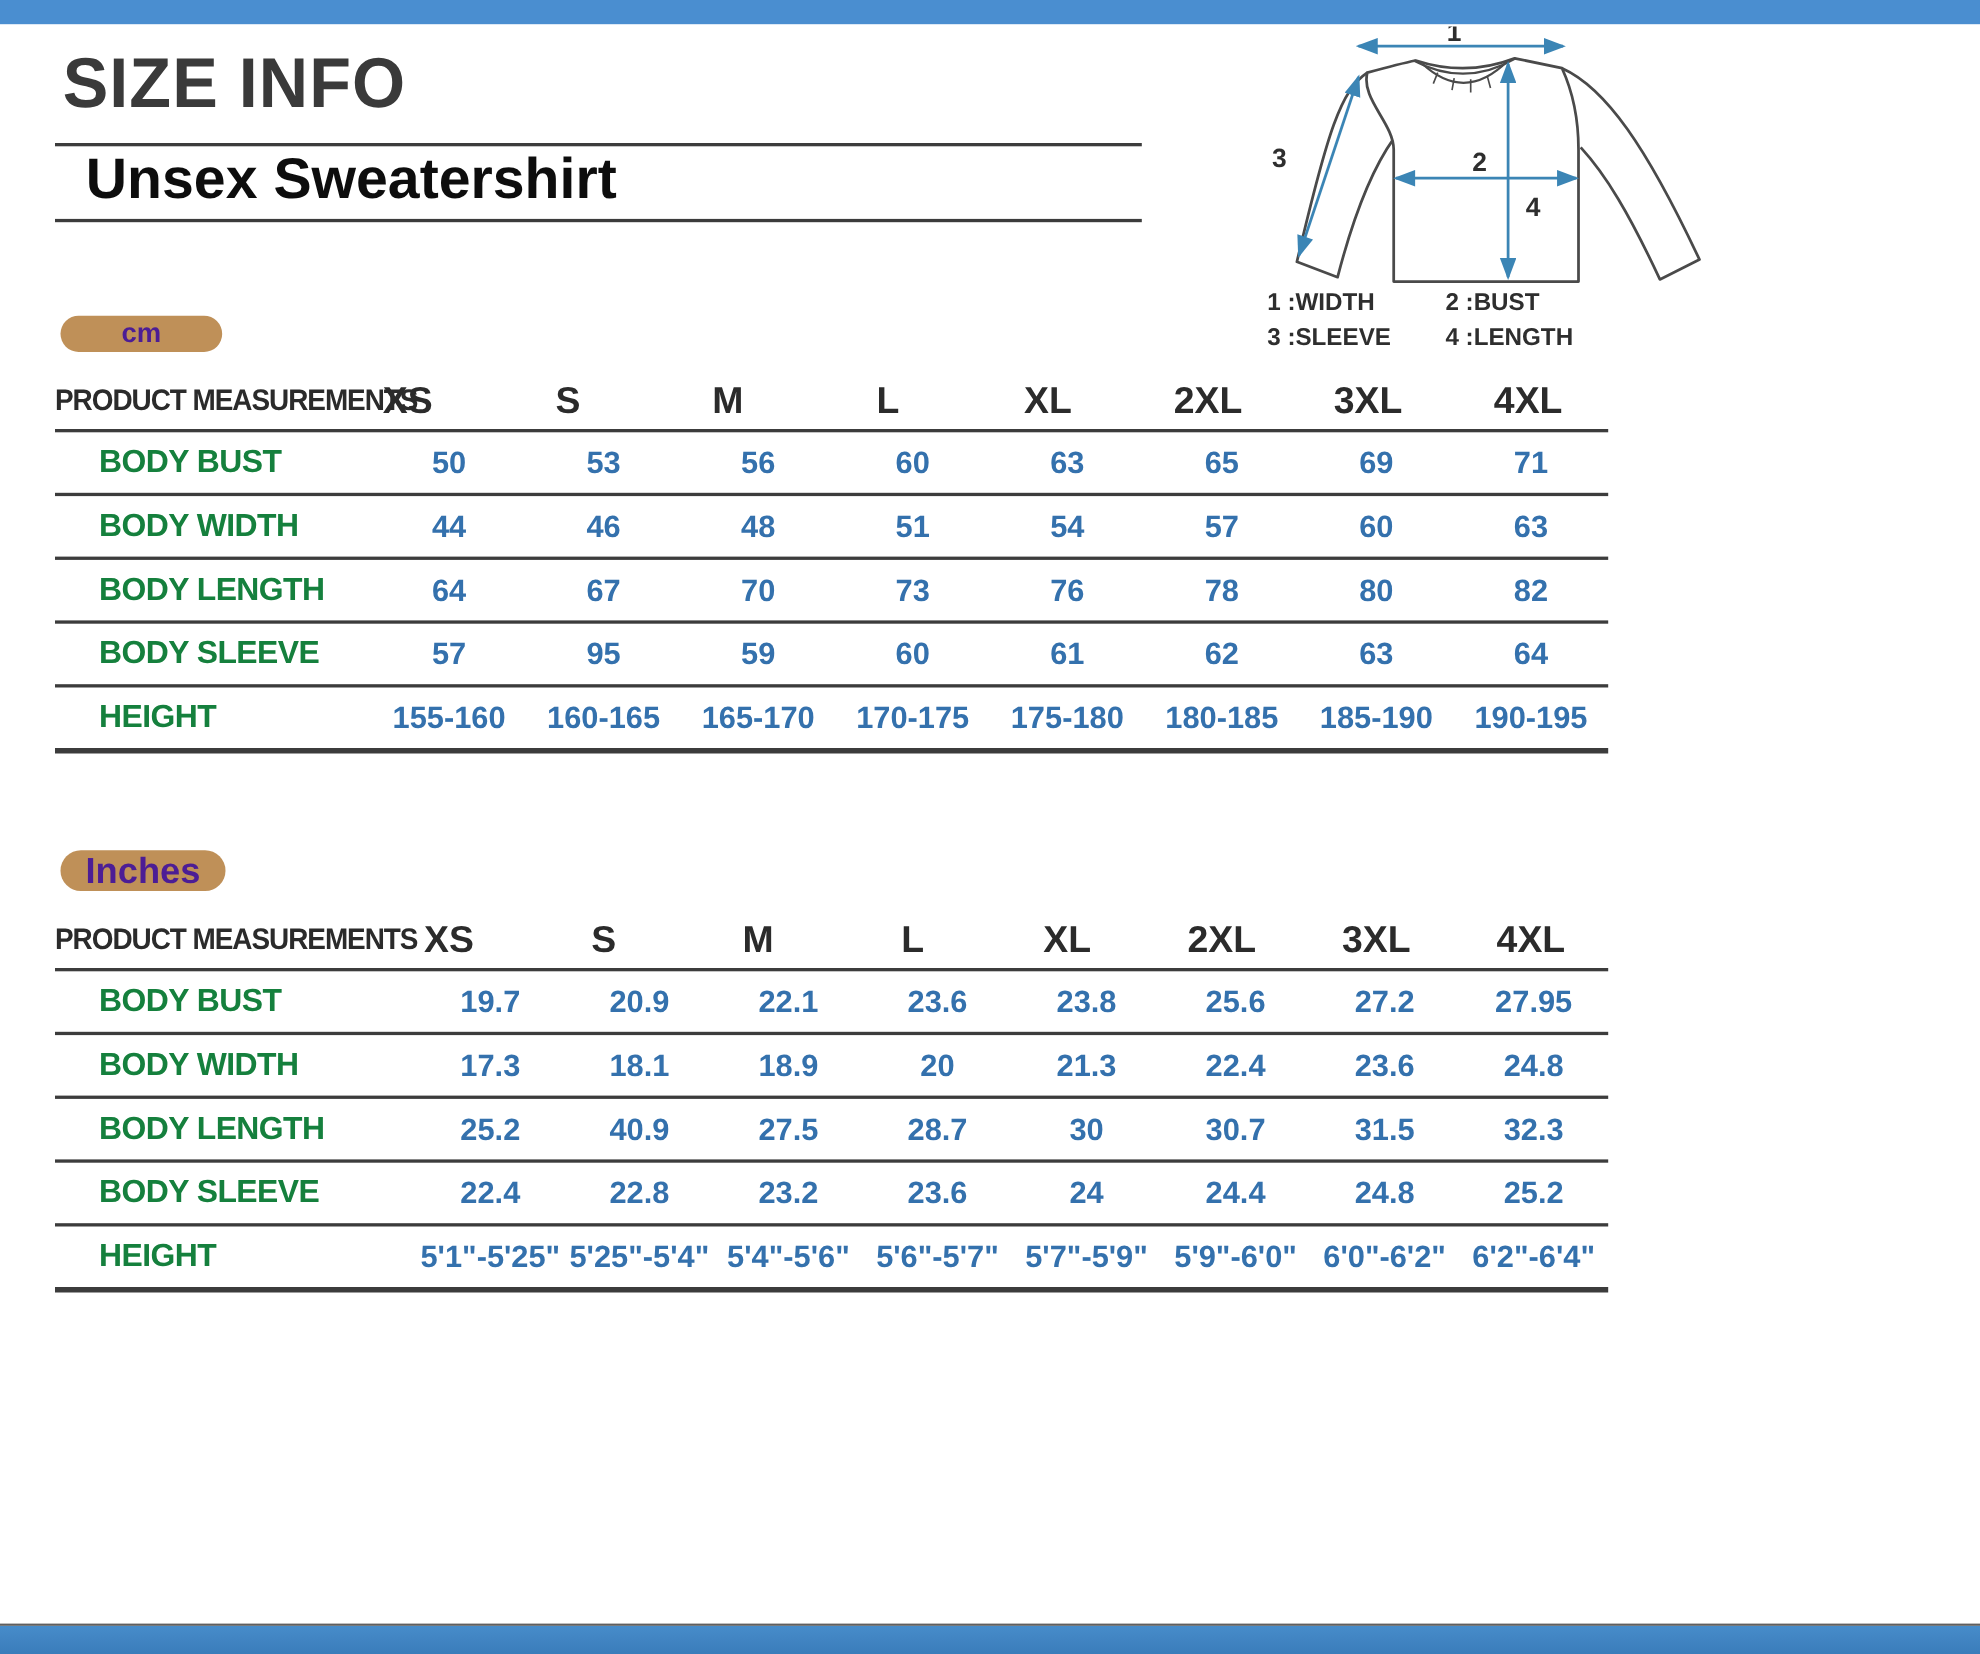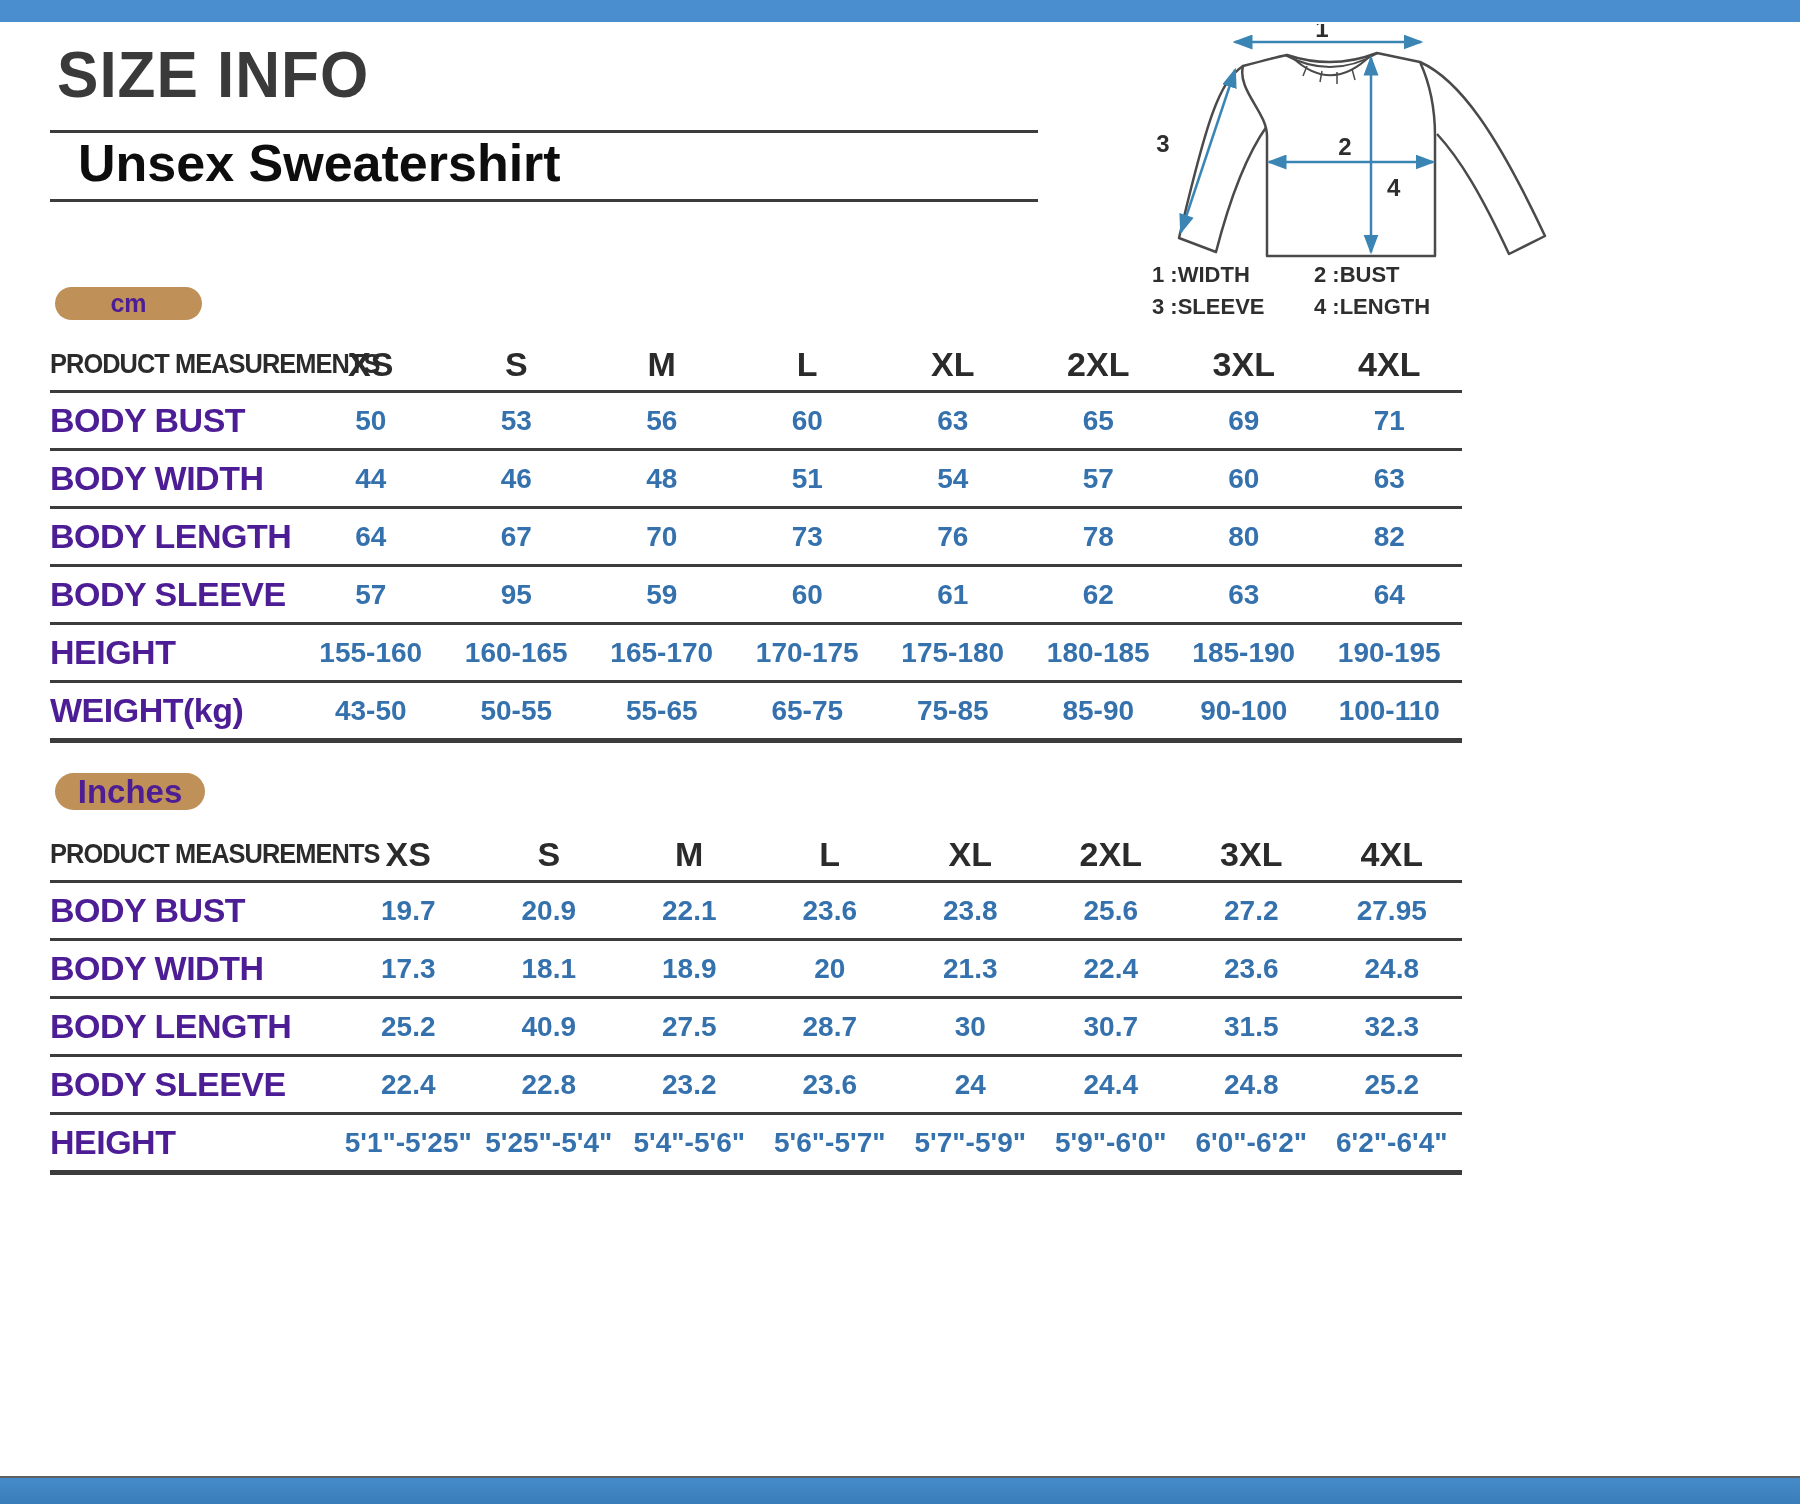--- a/index.html
+++ b/index.html
@@ -30,21 +30,21 @@
   .t-row{display:flex;align-items:center;height:55px;border-bottom:3px solid #3c3c3c;}
   .t-row:last-child{border-bottom:5px solid #3c3c3c;}
   .t-head{height:52px;border-bottom:3px solid #3c3c3c;}
   .t-label{flex:0 0 auto;white-space:nowrap;}
   .cm-table .t-label{width:248px;}
   .inches-table .t-label{width:288px;}
   .t-h-label{font-size:27px;font-weight:bold;color:#2b2b2b;letter-spacing:-1px;
     transform:scaleX(.94);transform-origin:left;}
   .t-h-cell{font-size:34px;font-weight:bold;color:#2b2b2b;}
   .t-cell{flex:1 1 0;text-align:center;white-space:nowrap;}
-  .t-row-label{font-size:34px;font-weight:bold;color:#4c1d95;letter-spacing:-0.5px;}
+  .t-row-label{font-size:29px;font-weight:bold;color:#15803d;letter-spacing:-0.5px;margin-left:40px;}
   .t-value{font-size:28px;font-weight:bold;color:#3471ad;}
   svg text{font-family:"Liberation Sans",sans-serif;font-weight:bold;fill:#2e2e2e;font-size:24px;}
 </style>
 </head>
 <body>
 
 <div class="top-bar"></div>
 
 <div class="page-title">SIZE INFO</div>
 
@@ -153,31 +153,20 @@
       <div class="t-label t-row-label">HEIGHT</div>
       <div class="t-cell t-value">155-160</div>
       <div class="t-cell t-value">160-165</div>
       <div class="t-cell t-value">165-170</div>
       <div class="t-cell t-value">170-175</div>
       <div class="t-cell t-value">175-180</div>
       <div class="t-cell t-value">180-185</div>
       <div class="t-cell t-value">185-190</div>
       <div class="t-cell t-value">190-195</div>
     </div>
-    <div class="t-row">
-      <div class="t-label t-row-label">WEIGHT(kg)</div>
-      <div class="t-cell t-value">43-50</div>
-      <div class="t-cell t-value">50-55</div>
-      <div class="t-cell t-value">55-65</div>
-      <div class="t-cell t-value">65-75</div>
-      <div class="t-cell t-value">75-85</div>
-      <div class="t-cell t-value">85-90</div>
-      <div class="t-cell t-value">90-100</div>
-      <div class="t-cell t-value">100-110</div>
-    </div>
   </div>
 
 <div class="unit-badge badge-inches">Inches</div>
 <div class="size-table inches-table">
     <div class="t-row t-head">
       <div class="t-label t-h-label">PRODUCT MEASUREMENTS</div>
       <div class="t-cell t-h-cell">XS</div>
       <div class="t-cell t-h-cell">S</div>
       <div class="t-cell t-h-cell">M</div>
       <div class="t-cell t-h-cell">L</div>

